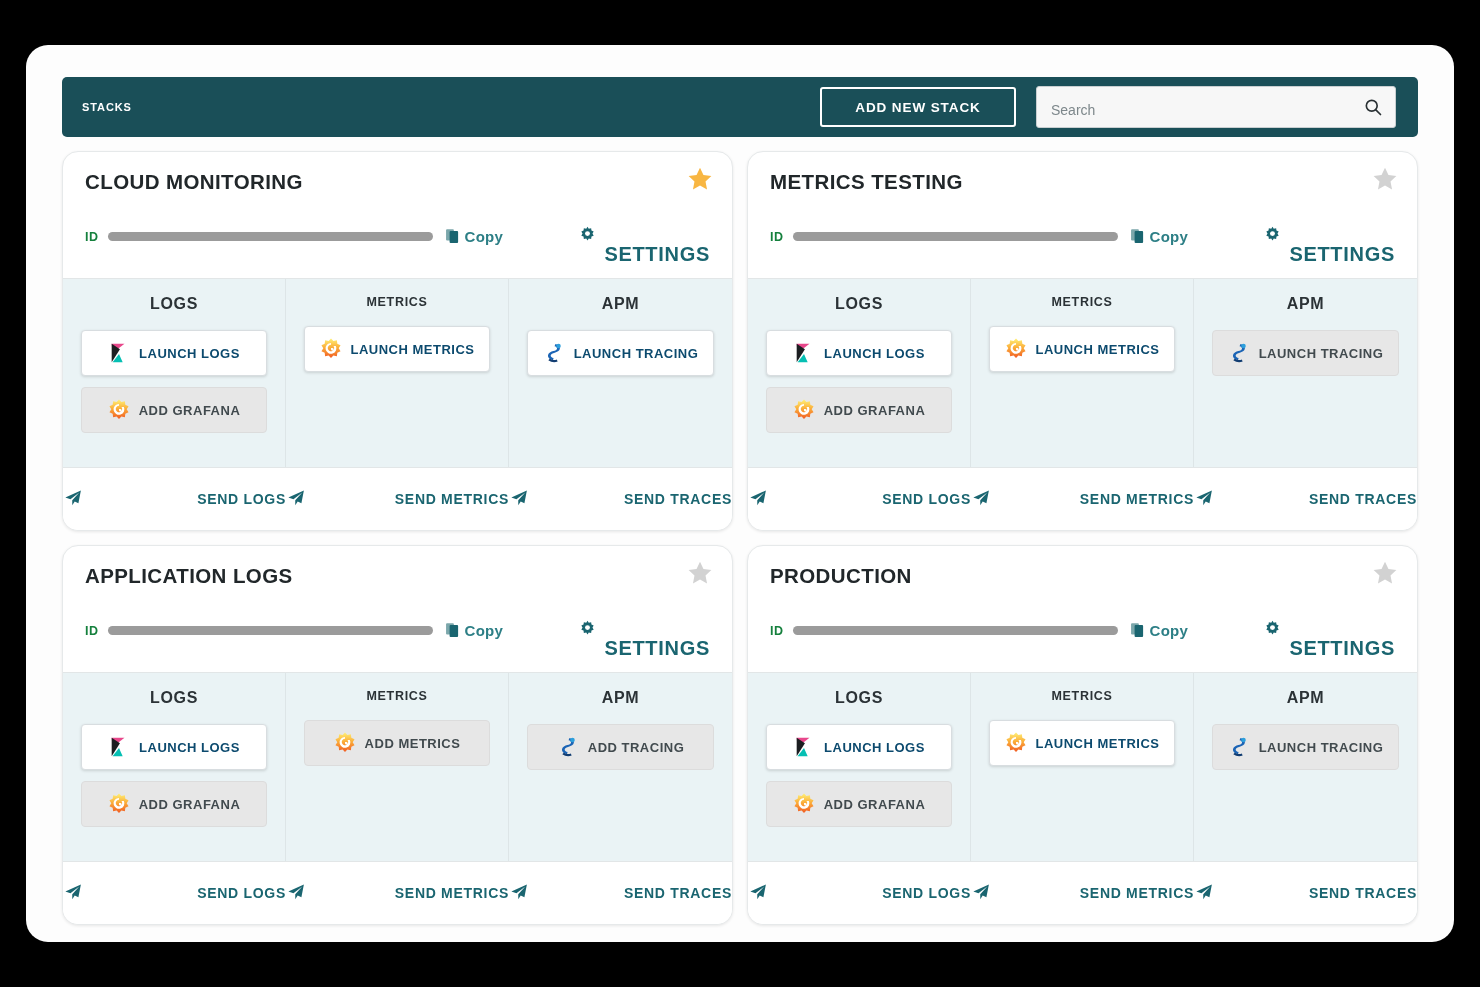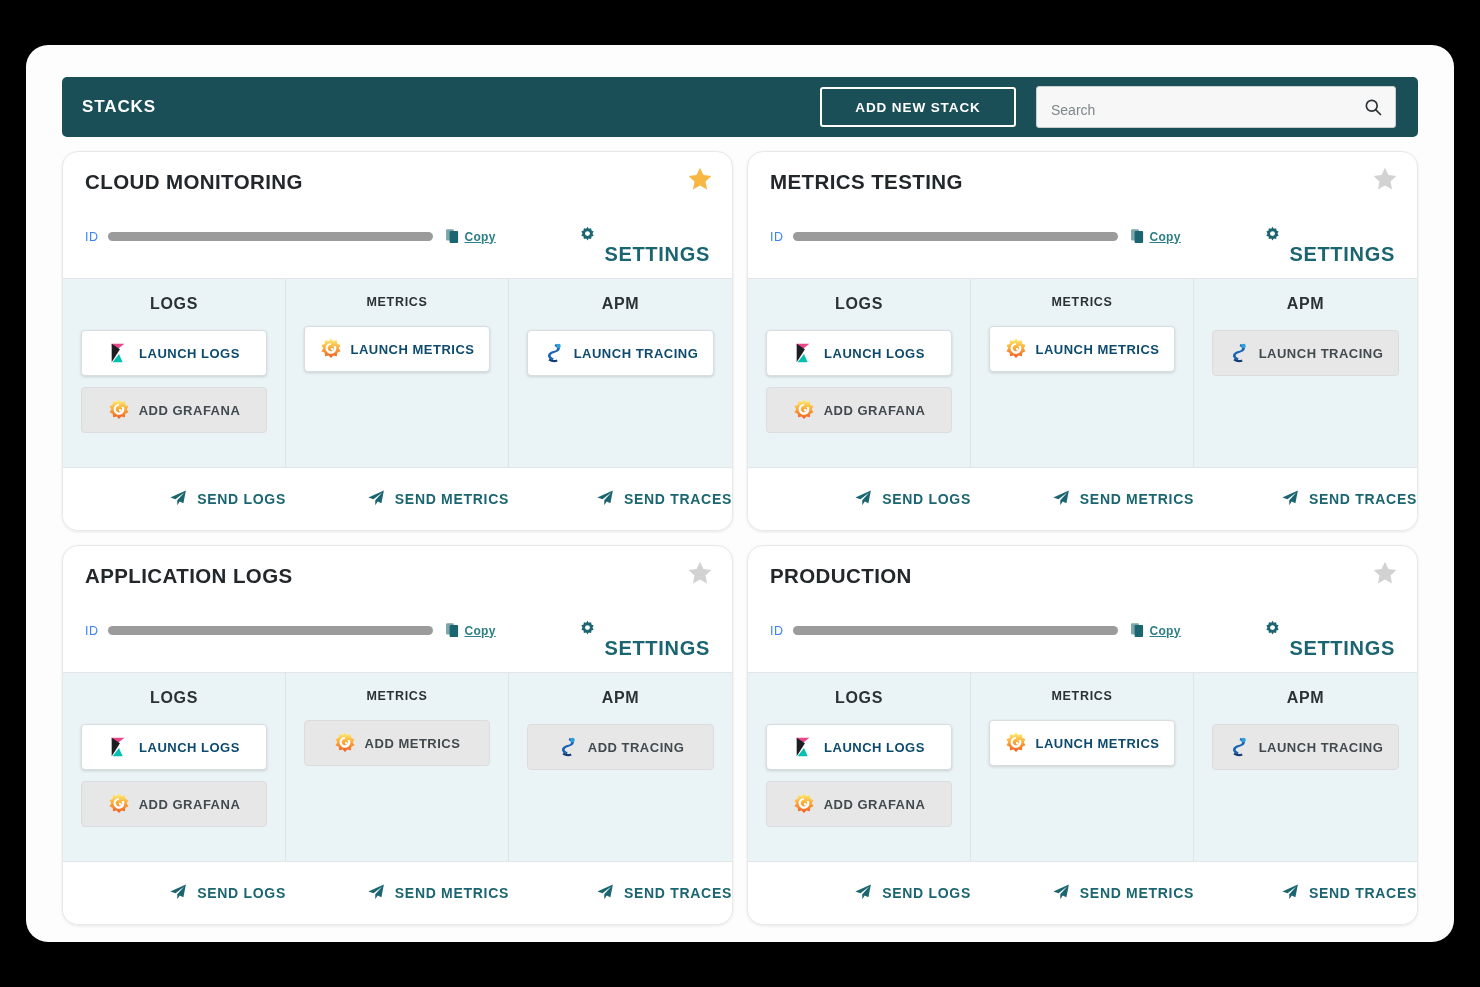--- a/index.html
+++ b/index.html
@@ -22,21 +22,21 @@
   .topbar {
     height: 60px;
     background: #1a4f58;
     border-radius: 5px;
     display: flex;
     align-items: center;
     padding: 0 22px 0 20px;
   }
   .topbar-title {
     color: #ffffff;
-    font-size: 17px;
+    font-size: 11px;
     font-weight: bold;
     letter-spacing: 0.9px;
   }
   .topbar-spacer { flex: 1; }
   .add-stack-btn {
     height: 40px;
     min-width: 196px;
     border: 2px solid #ffffff;
     border-radius: 3px;
     background: transparent;
@@ -100,42 +100,41 @@
     background: none; border: none; cursor: pointer;
     padding: 0;
   }
   .id-row {
     margin-top: 13px;
     display: flex;
     align-items: center;
   }
   .id-label {
     font-size: 12.5px;
-    font-weight: normal;
-    color: #3b82f6;
+    font-weight: bold;
+    color: #15803d;
     letter-spacing: 0.5px;
     margin-right: 9px;
   }
   .id-redacted {
     height: 9px;
     width: 325px;
     background: #9b9b9b;
     border-radius: 5px;
   }
   .copy-btn {
     display: flex; align-items: center; gap: 3px;
     background: none; border: none; cursor: pointer;
     margin-left: 12px; padding: 0;
   }
   .copy-label {
-    font-size: 12px;
+    font-size: 15px;
     color: #2d7f86;
     font-weight: bold;
     letter-spacing: 0.3px;
-    text-decoration: underline;
   }
   .settings-btn {
     margin-left: auto;
     display: flex; align-items: center; gap: 7px;
     background: none; border: none; cursor: pointer;
     padding: 0;
   }
   .settings-label {
     font-size: 20px;
     font-weight: bold;
@@ -204,21 +203,21 @@
   
   .send-row {
     display: grid;
     grid-template-columns: 1fr 1fr 1fr;
     height: 62px;
     background: #ffffff;
   }
   .send-btn {
     display: flex;
     align-items: center;
-    justify-content: flex-end;
+    justify-content: space-between;
     gap: 9px;
     background: none; border: none; cursor: pointer;
     font-family: "Liberation Sans", sans-serif;
     font-size: 14px;
     font-weight: bold;
     color: #1a6570;
     letter-spacing: 0.7px;
   }
   .send-btn .plane { width: 20px; height: 20px; flex: 0 0 20px; }
 </style>

